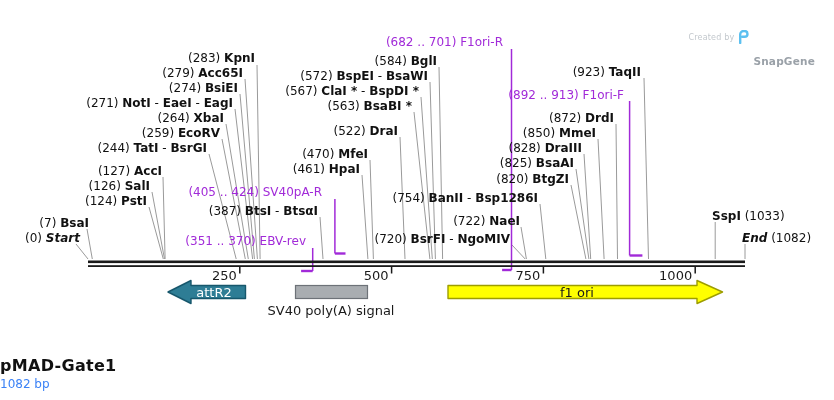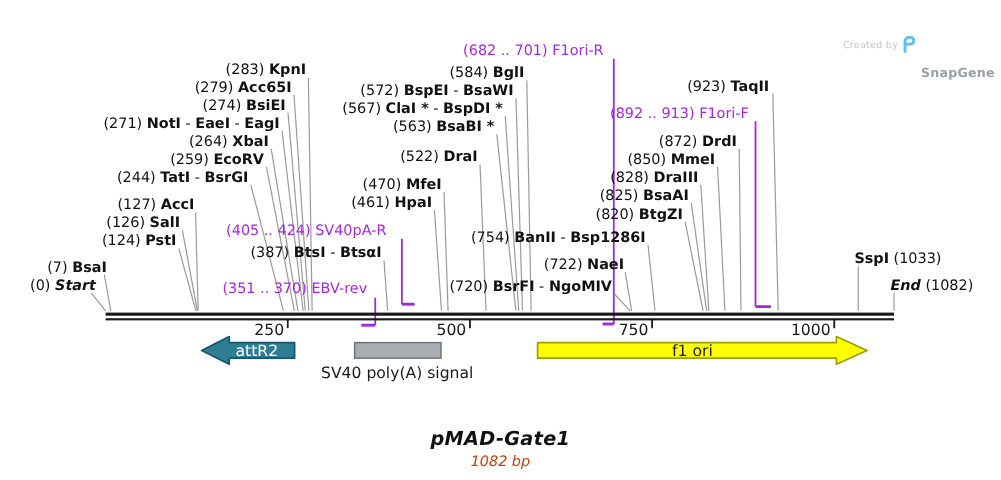--- a/index.html
+++ b/index.html
@@ -1,25 +1,25 @@
 <!DOCTYPE html>
 <html><head>
 <meta charset="utf-8">
 <style>
   html,body{margin:0;padding:0;background:#ffffff;}
   .canvas{position:relative;width:834px;height:400px;background:#ffffff;overflow:hidden;
           font-family:"DejaVu Sans","Liberation Sans",sans-serif;}
   #map-svg{position:absolute;left:0;top:0;}
   svg text{font-family:"DejaVu Sans","Liberation Sans",sans-serif;}
-  .credit{position:absolute;top:7px;right:5px;display:flex;align-items:center;gap:4px;justify-content:space-between;}
+  .credit{position:absolute;top:7px;right:19px;display:flex;align-items:center;gap:4px;justify-content:space-between;}
   .credit .created-by{font-size:8px;color:#c3c8cd;letter-spacing:.2px;}
   .credit .brand{font-size:10.5px;color:#9aa1a8;font-weight:bold;letter-spacing:.2px;margin-top:48px;}
-  .title-block{position:absolute;left:0;right:0;top:356px;text-align:center;font-style:italic;}
+  .title-block{position:absolute;left:0;right:0;top:356px;text-align:left;}
   .plasmid-name{font-size:16px;font-weight:bold;color:#111;letter-spacing:.3px;}
-  .plasmid-length{font-size:12px;color:#c2410c;margin-top:2px;}
+  .plasmid-length{font-size:12px;color:#3b82f6;margin-top:2px;}
 </style>
 </head>
 <body>
 
 <div class="canvas">
 
   <svg id="map-svg" width="834" height="400" viewBox="0 0 834 400">
       <line x1="257" y1="65" x2="260.1" y2="259" stroke="#9a9a9a" stroke-width="1"></line>
       <line x1="245" y1="79" x2="257.4" y2="259" stroke="#9a9a9a" stroke-width="1"></line>
       <line x1="240" y1="94" x2="254.4" y2="259" stroke="#9a9a9a" stroke-width="1"></line>

